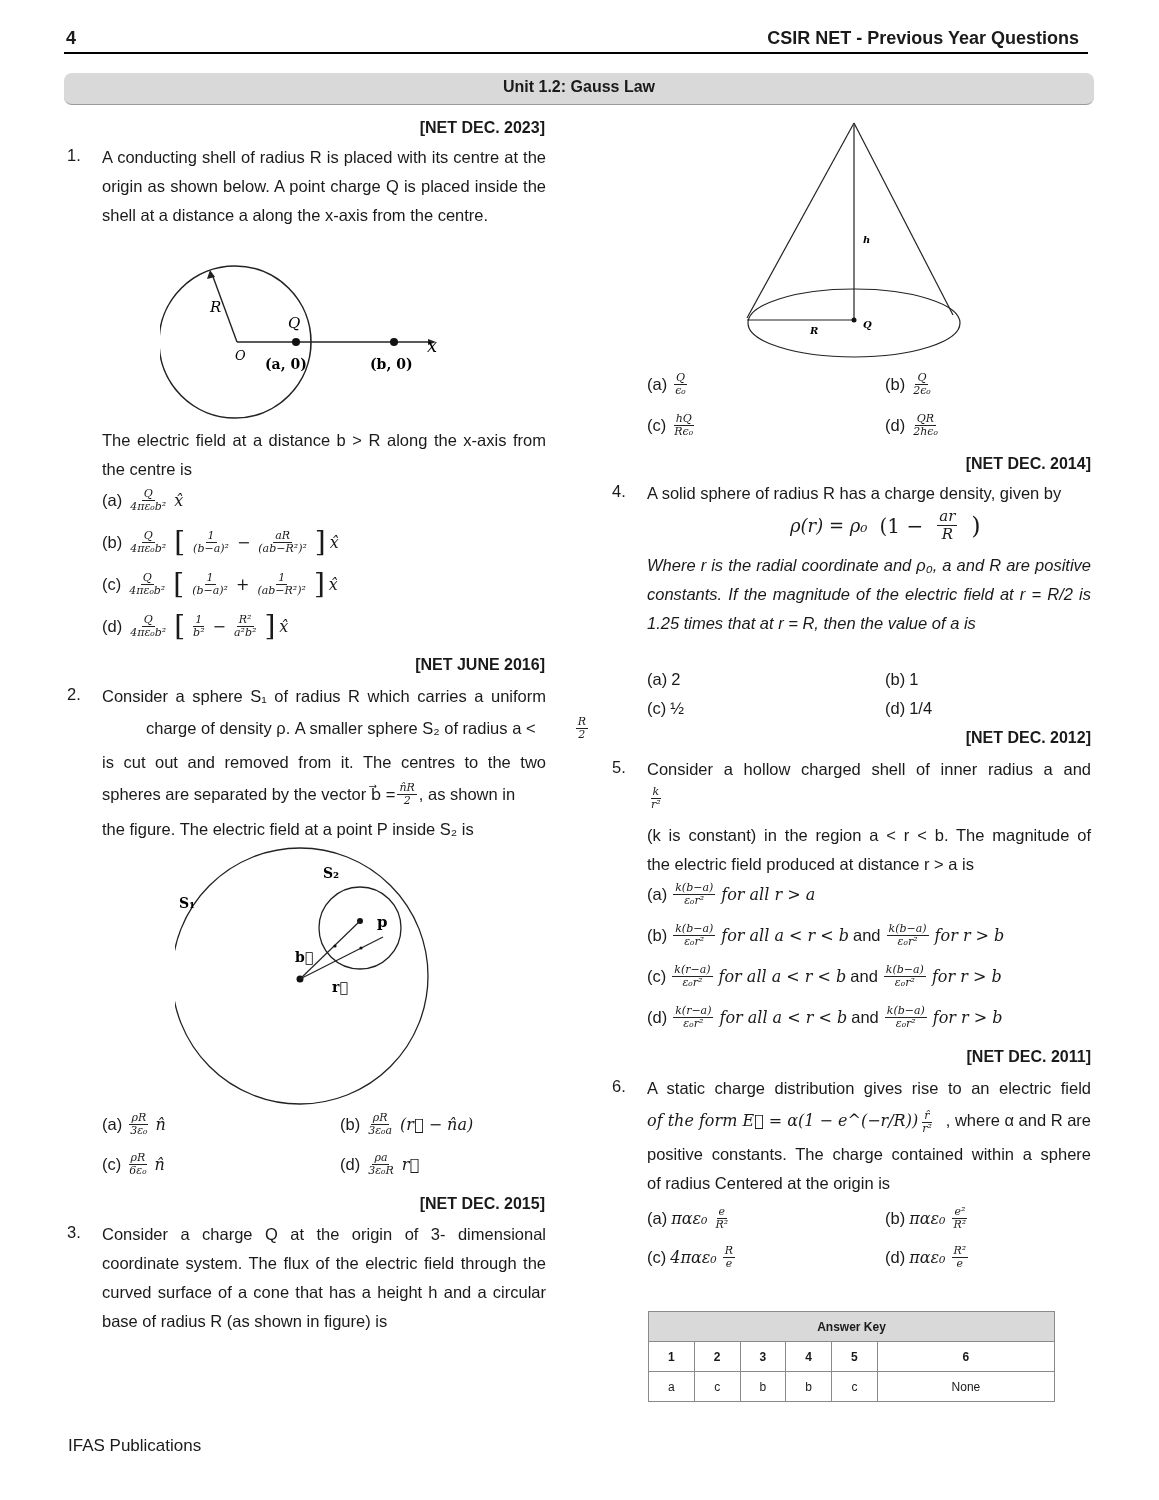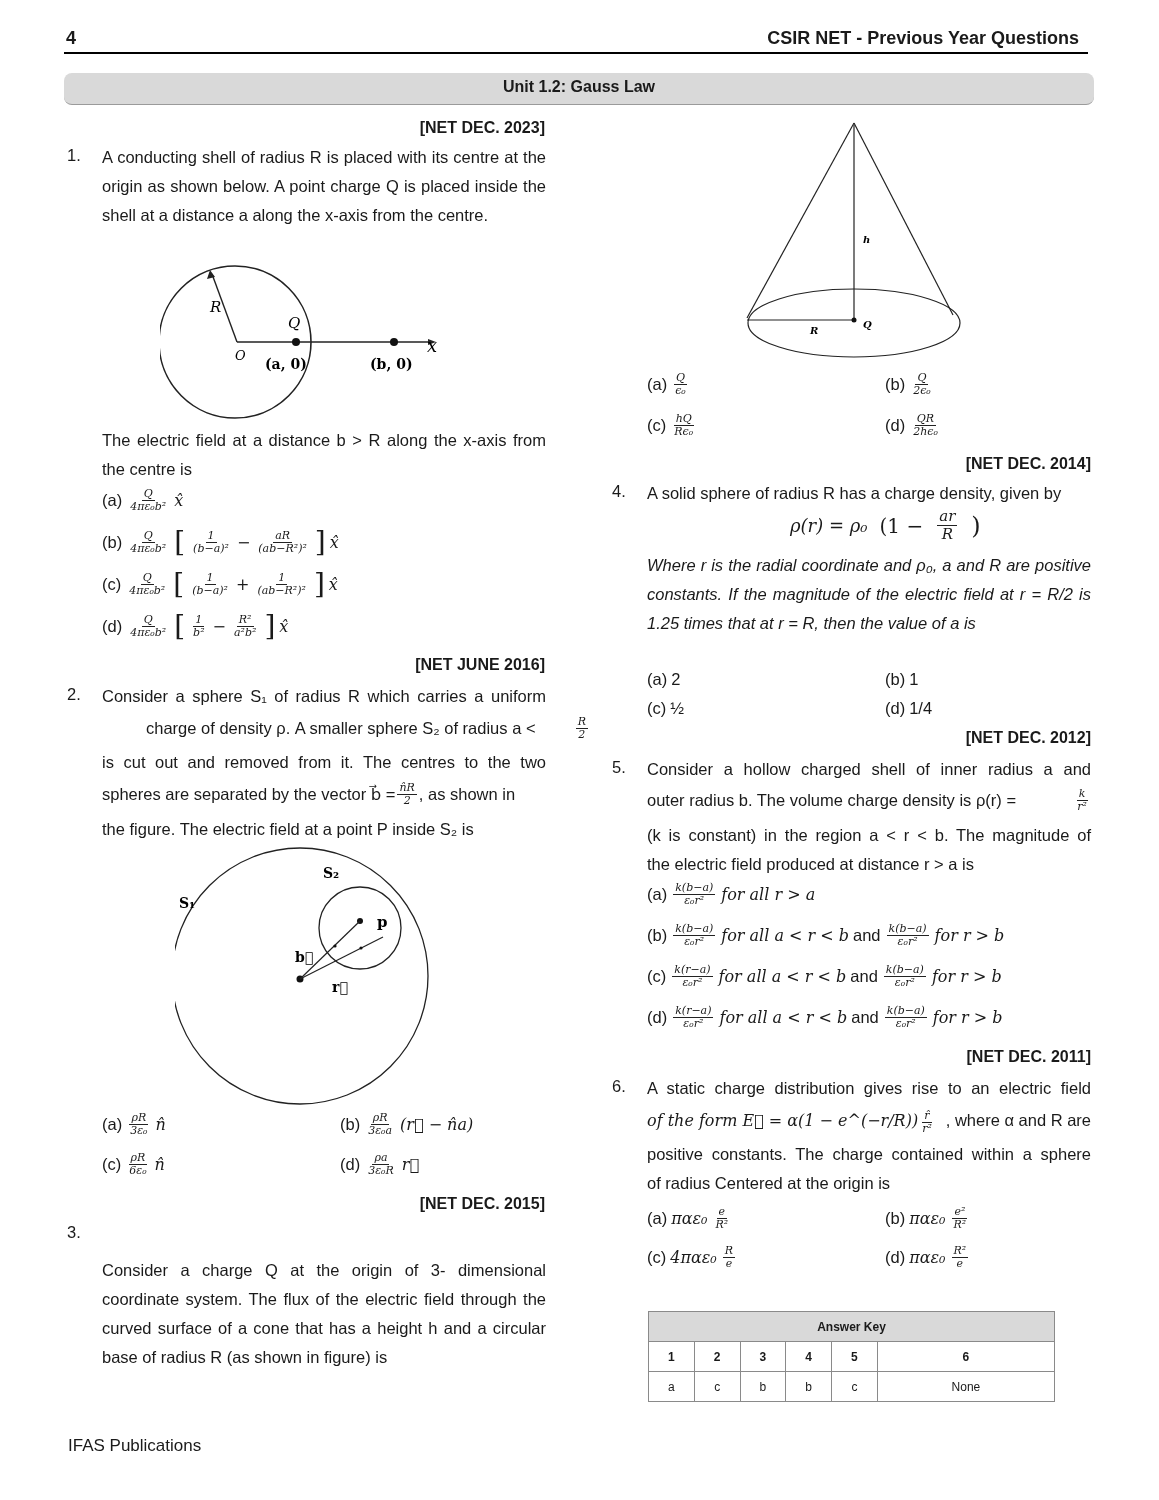--- a/index.html
+++ b/index.html
@@ -187,21 +187,21 @@
   <span>(d)</span>
   <span class="frac">
       <span class="num">ρa</span>
       <span class="den">3ε₀R</span>
     </span>
   <span class="math">r⃗</span>
 </div>
 
 <div class="abs tag" style="right:614px; top:1195px;">[NET DEC. 2015]</div>
 <div class="abs qnum" style="left:67px; top:1223px;">3.</div>
-<div class="abs qtext" style="left:102px; top:1220px; width:444px;margin-top:36px;">Consider a charge Q at the origin of 3- dimensional coordinate system. The flux of the electric field through the curved surface of a cone that has a height h and a circular base of radius R (as shown in figure) is</div>
+<div class="abs qtext" style="left:102px; top:1220px; width:444px;">Consider a charge Q at the origin of 3- dimensional coordinate system. The flux of the electric field through the curved surface of a cone that has a height h and a circular base of radius R (as shown in figure) is</div>
 
 <svg class="abs" style="left:735px; top:115px;" width="240" height="250">
   <line x1="119" y1="8" x2="12" y2="203" stroke="#222" stroke-width="1.2"></line>
   <line x1="119" y1="8" x2="218" y2="200" stroke="#222" stroke-width="1.2"></line>
   <ellipse cx="119" cy="208" rx="106" ry="34" fill="none" stroke="#222" stroke-width="1.2"></ellipse>
   <line x1="119" y1="10" x2="119" y2="205" stroke="#222" stroke-width="1.2"></line>
   <line x1="12" y1="205" x2="119" y2="205" stroke="#222" stroke-width="1.2"></line>
   <circle cx="119" cy="205" r="2.5" fill="#111"></circle>
   <text x="128" y="128" font-size="10" font-weight="bold" font-style="italic">h</text>
   <text x="75" y="219" font-size="10" font-weight="bold" font-style="italic">R</text>
@@ -264,21 +264,20 @@
   </div>
 <div class="abs opt" style="left:885px; top:699px;">
     <span>(d)</span>
     <span>1/4</span>
   </div>
 
 <div class="abs tag" style="right:68px; top:729px;">[NET DEC. 2012]</div>
 <div class="abs qnum" style="left:612px; top:758px;">5.</div>
 <div class="abs qtext" style="left:647px; top:755px; width:444px; text-align-last: justify;">Consider a hollow charged shell of inner radius a and</div>
 <div class="abs qtext" style="left:647px; top:786px; width:444px; display:flex; justify-content:space-between; align-items:center;">
-  <span>outer radius b. The volume charge density is ρ(r) =</span>
   <span class="frac">
       <span class="num">k</span>
       <span class="den">r²</span>
     </span>
 </div>
 <div class="abs qtext" style="left:647px; top:821px; width:444px; text-align-last: justify;">(k is constant) in the region a &lt; r &lt; b. The magnitude of</div>
 <div class="abs qtext" style="left:647px; top:850px; width:444px;">the electric field produced at distance r &gt; a is</div>
 
 <div class="abs opt" style="left:647px; top:882px;">
   <span>(a)</span>

